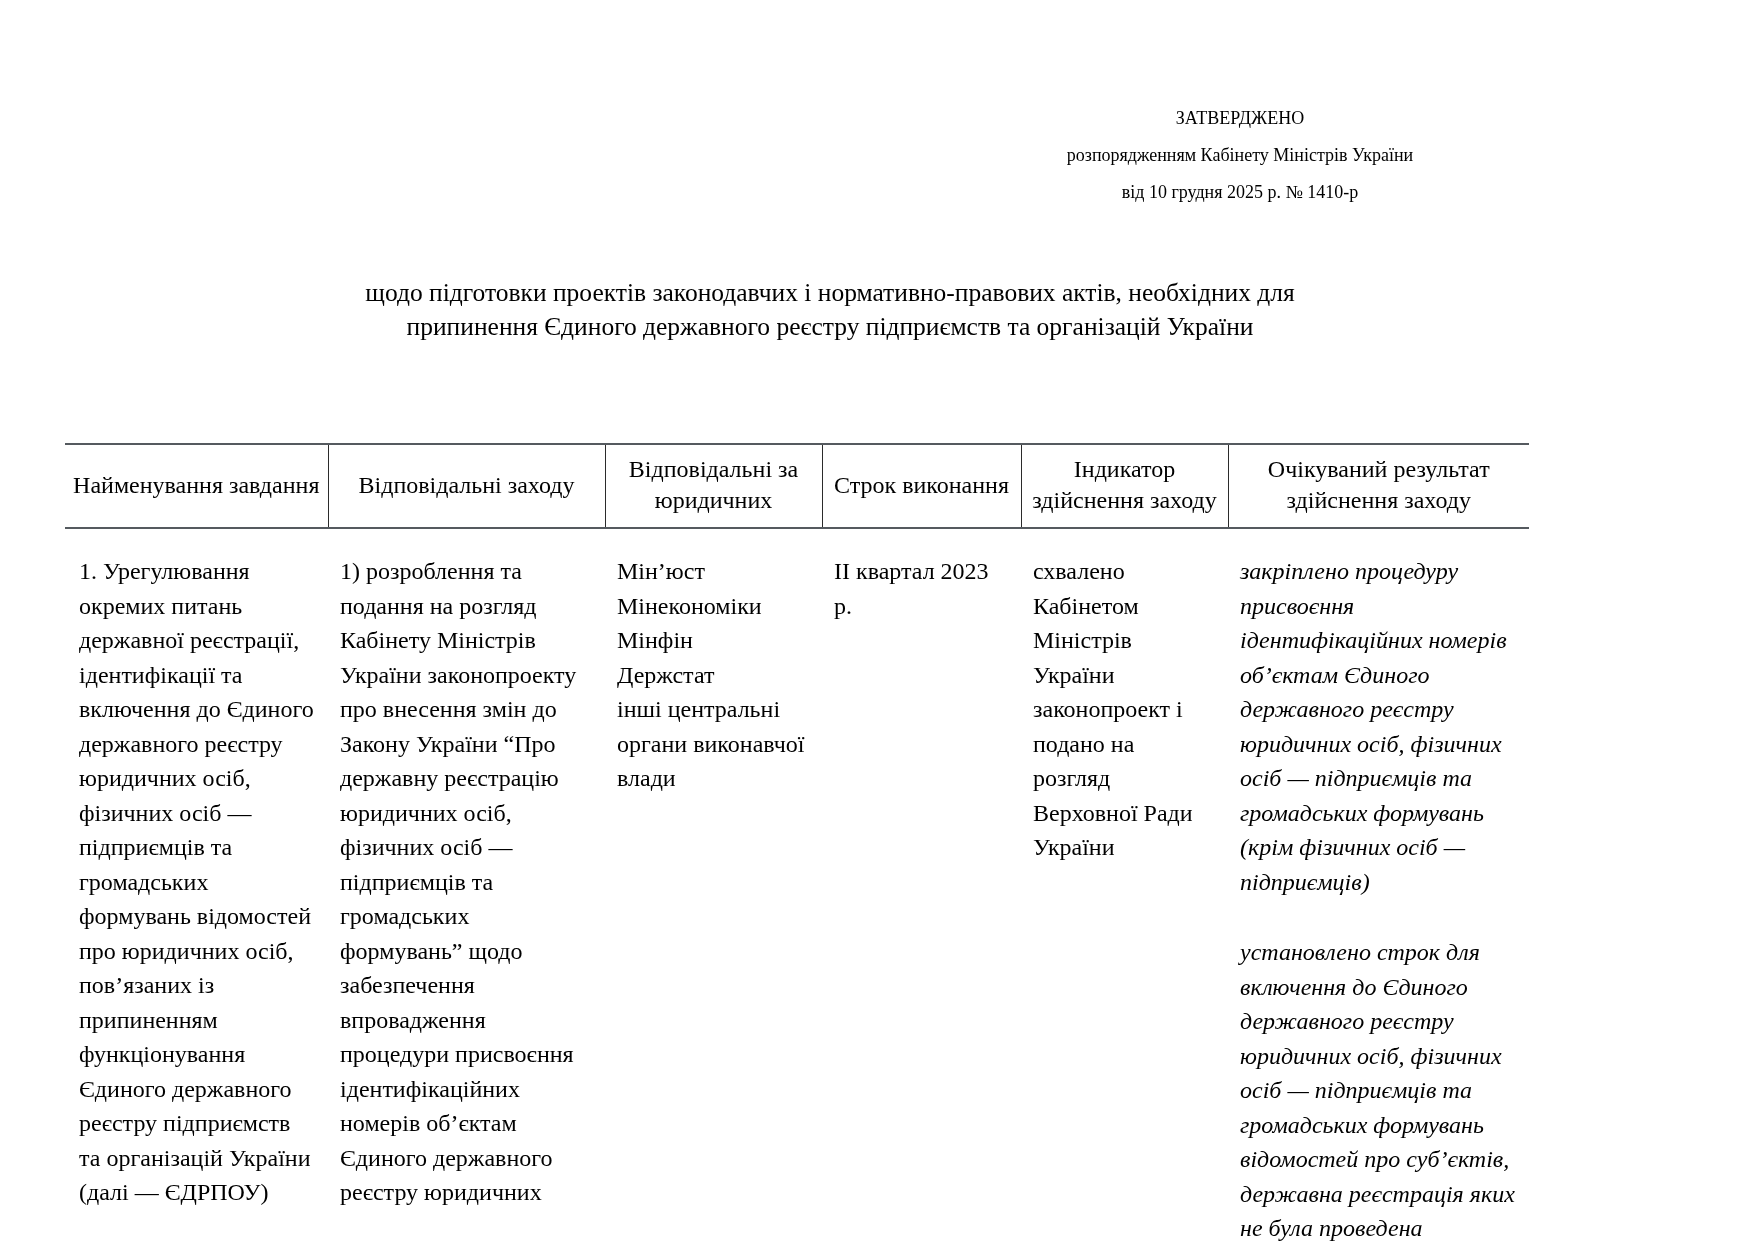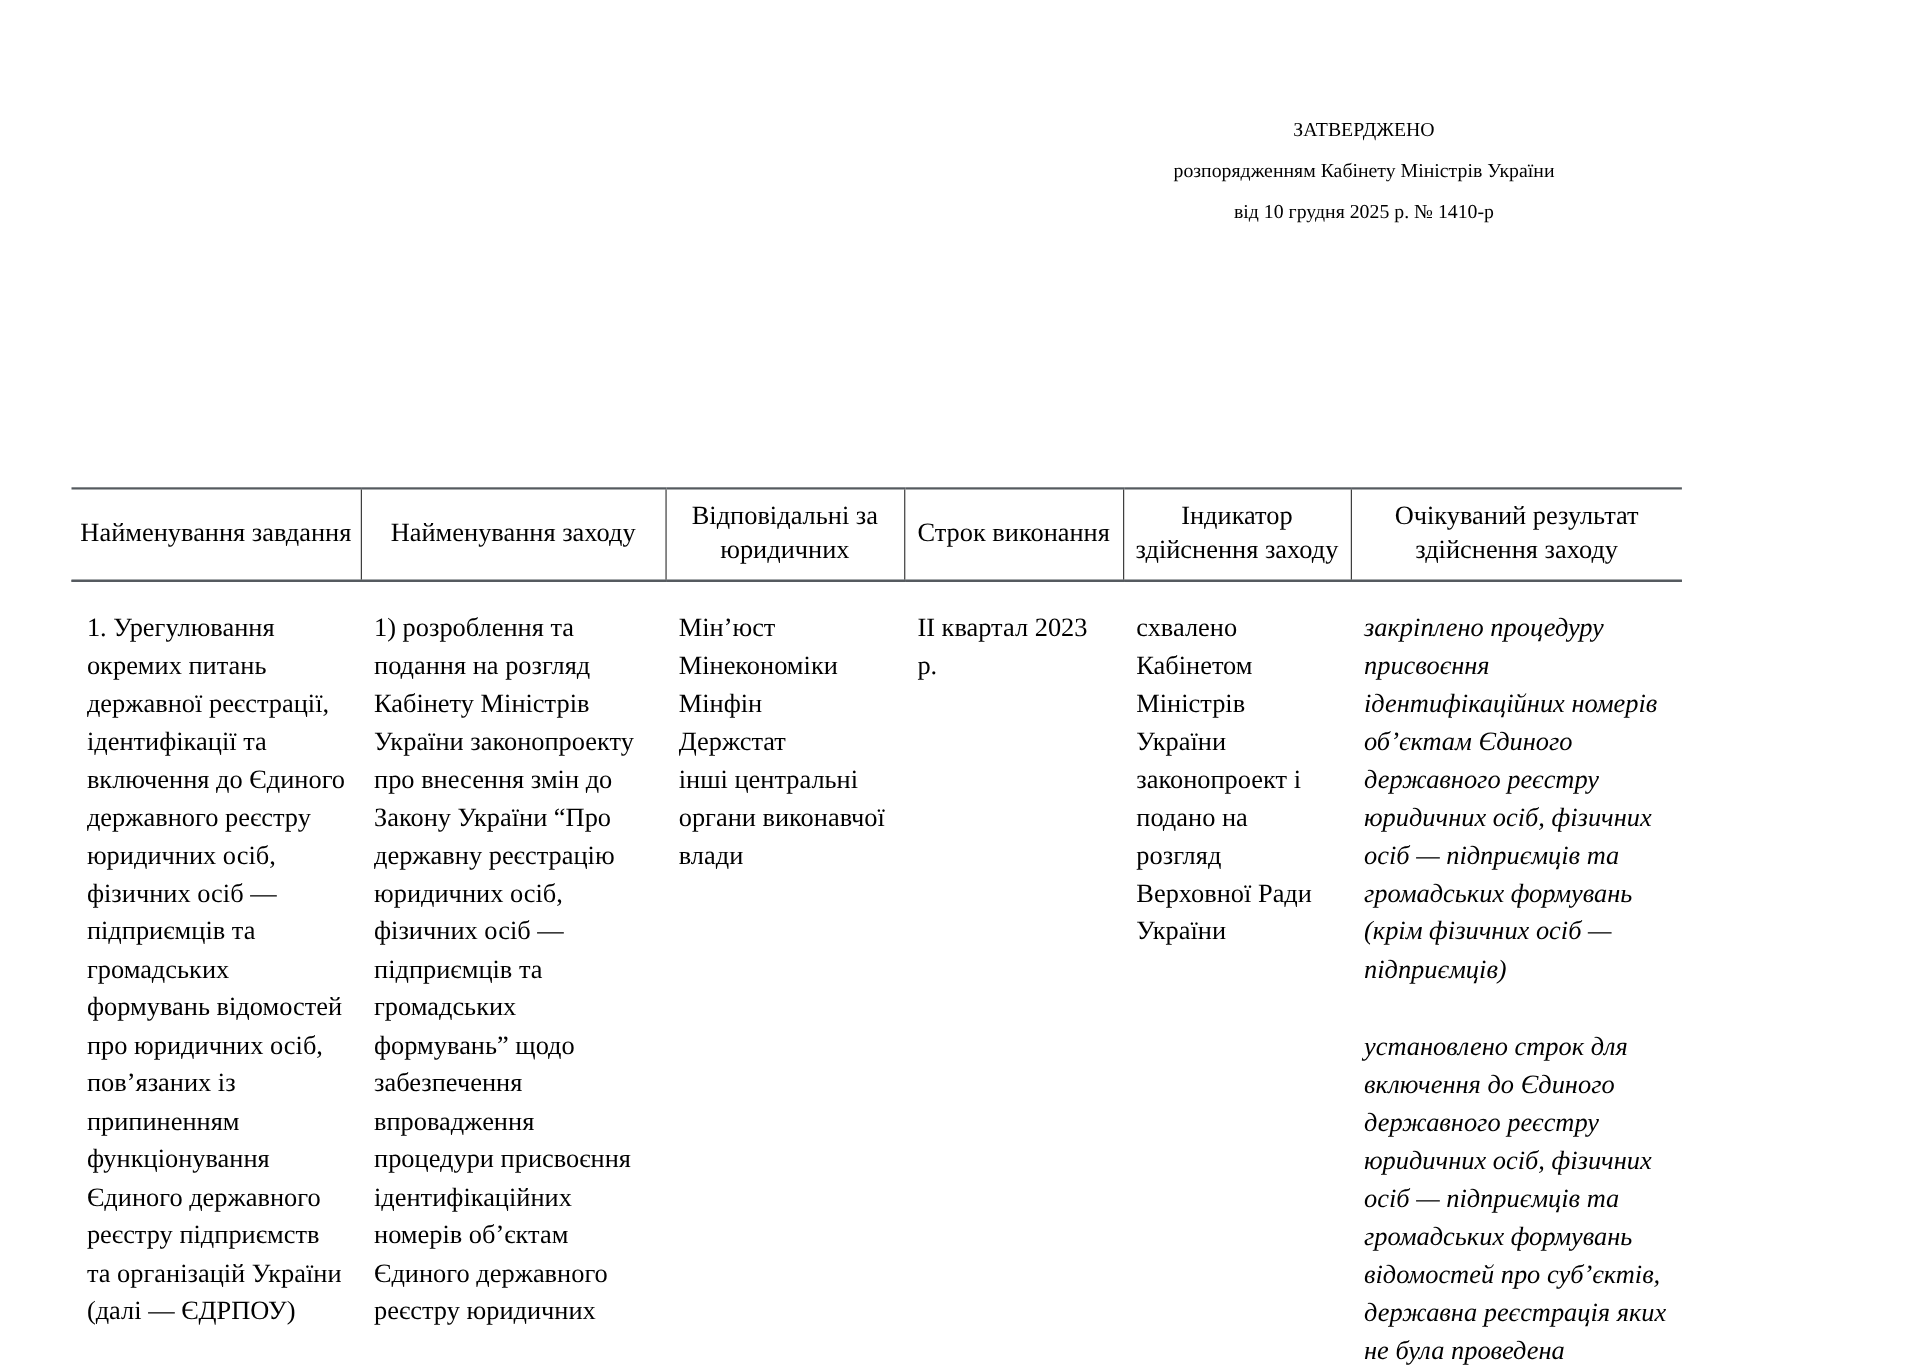--- a/index.html
+++ b/index.html
@@ -109,37 +109,39 @@
 <div class="page">
 
   <div class="approval">
     <div class="ln">ЗАТВЕРДЖЕНО</div>
     <div class="ln">розпорядженням Кабінету Міністрів України</div>
     <div class="ln">від 10 грудня 2025 р. № 1410-р</div>
   </div>
 
   <div class="title-block">
     <div class="doc-subtitle">
+      <span class="ln">щодо підготовки проектів законодавчих і нормативно-правових актів, необхідних для</span>
+      <span class="ln">припинення Єдиного державного реєстру підприємств та організацій України</span>
     </div>
   </div>
 
   <div class="tbl-wrap">
     <table class="plan">
       <colgroup>
         <col class="c1">
           <col class="c2">
           <col class="c3">
         <col class="c4">
           <col class="c5">
           <col class="c6">
       </colgroup>
       <thead>
         <tr>
           <th>Найменування завдання</th>
-          <th>Найменування заходу</th>
+          <th>Відповідальні заходу</th>
           <th>Відповідальні за юридичних</th>
           <th>Строк виконання</th>
           <th>Індикатор здійснення заходу</th>
           <th>Очікуваний результат здійснення заходу</th>
         </tr>
       </thead>
       <tbody>
         <tr>
           <td class="pad-left">1. Урегулювання окремих питань державної реєстрації, ідентифікації та включення до Єдиного державного реєстру юридичних осіб, фізичних осіб — підприємців та громадських формувань відомостей про юридичних осіб, пов’язаних із припиненням функціонування Єдиного державного реєстру підприємств та організацій України (далі — ЄДРПОУ)</td>
           <td>1) розроблення та подання на розгляд Кабінету Міністрів України законопроекту про внесення змін до Закону України “Про державну реєстрацію юридичних осіб, фізичних осіб — підприємців та громадських формувань” щодо забезпечення впровадження процедури присвоєння ідентифікаційних номерів об’єктам Єдиного державного реєстру юридичних</td>

